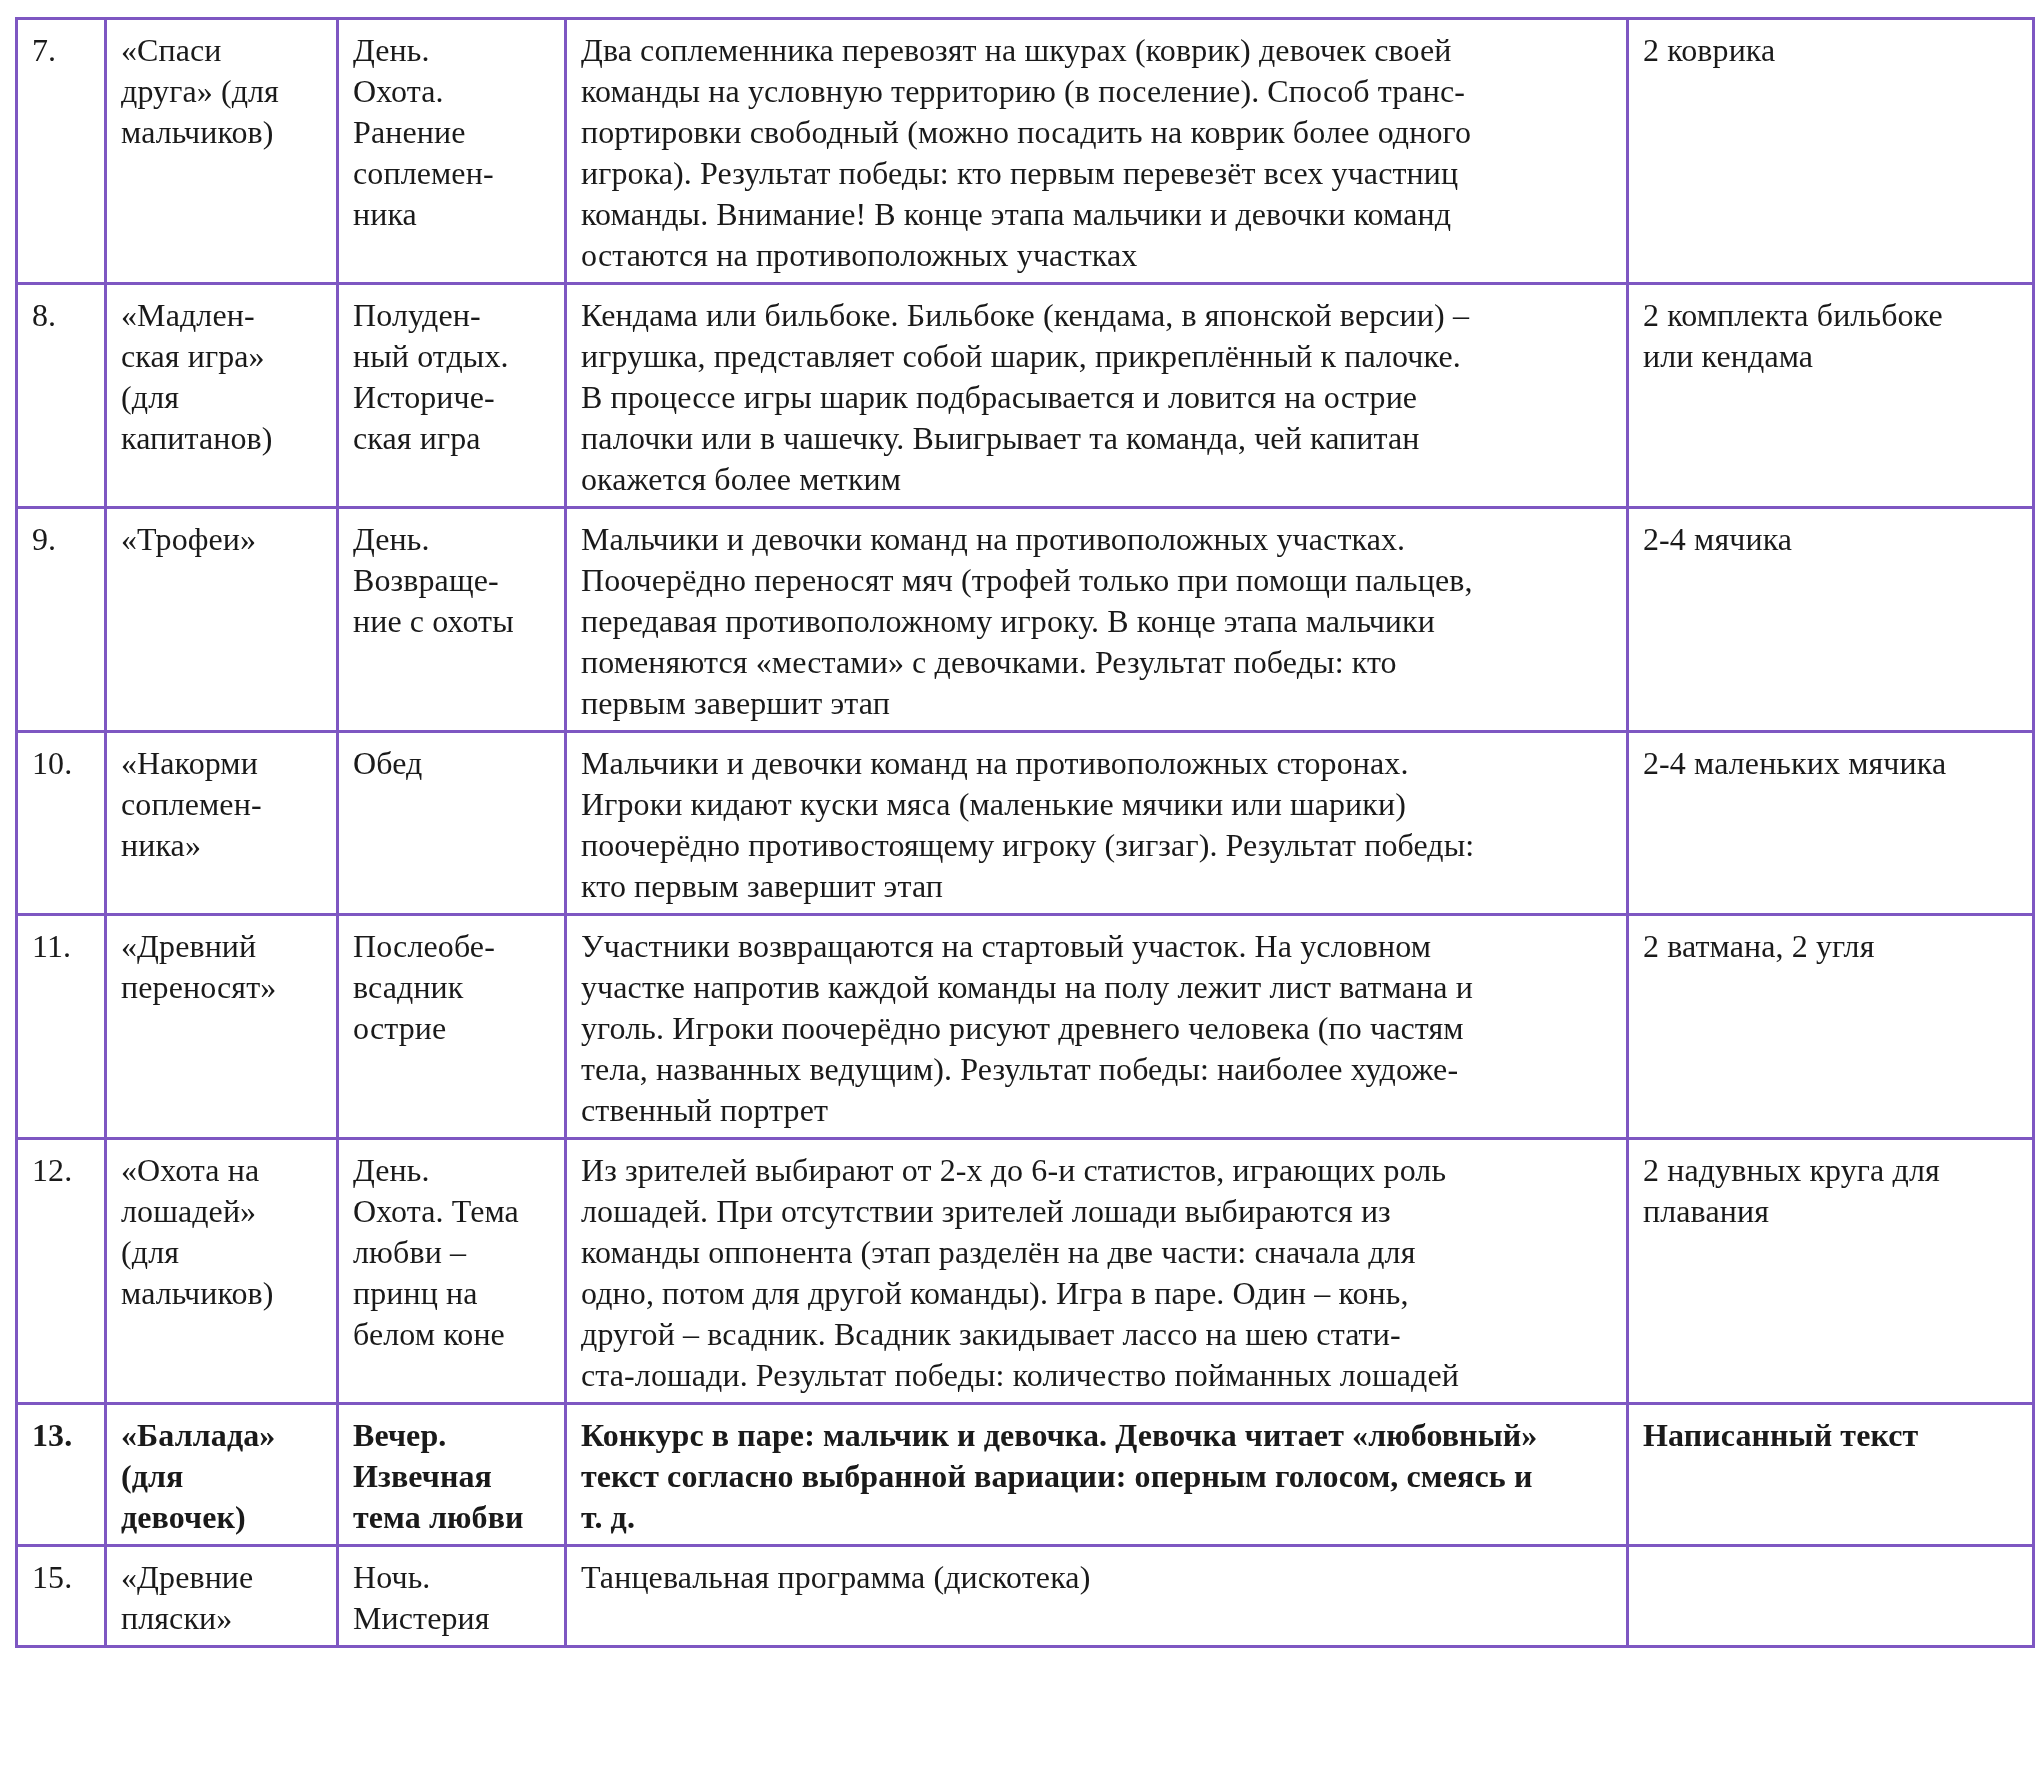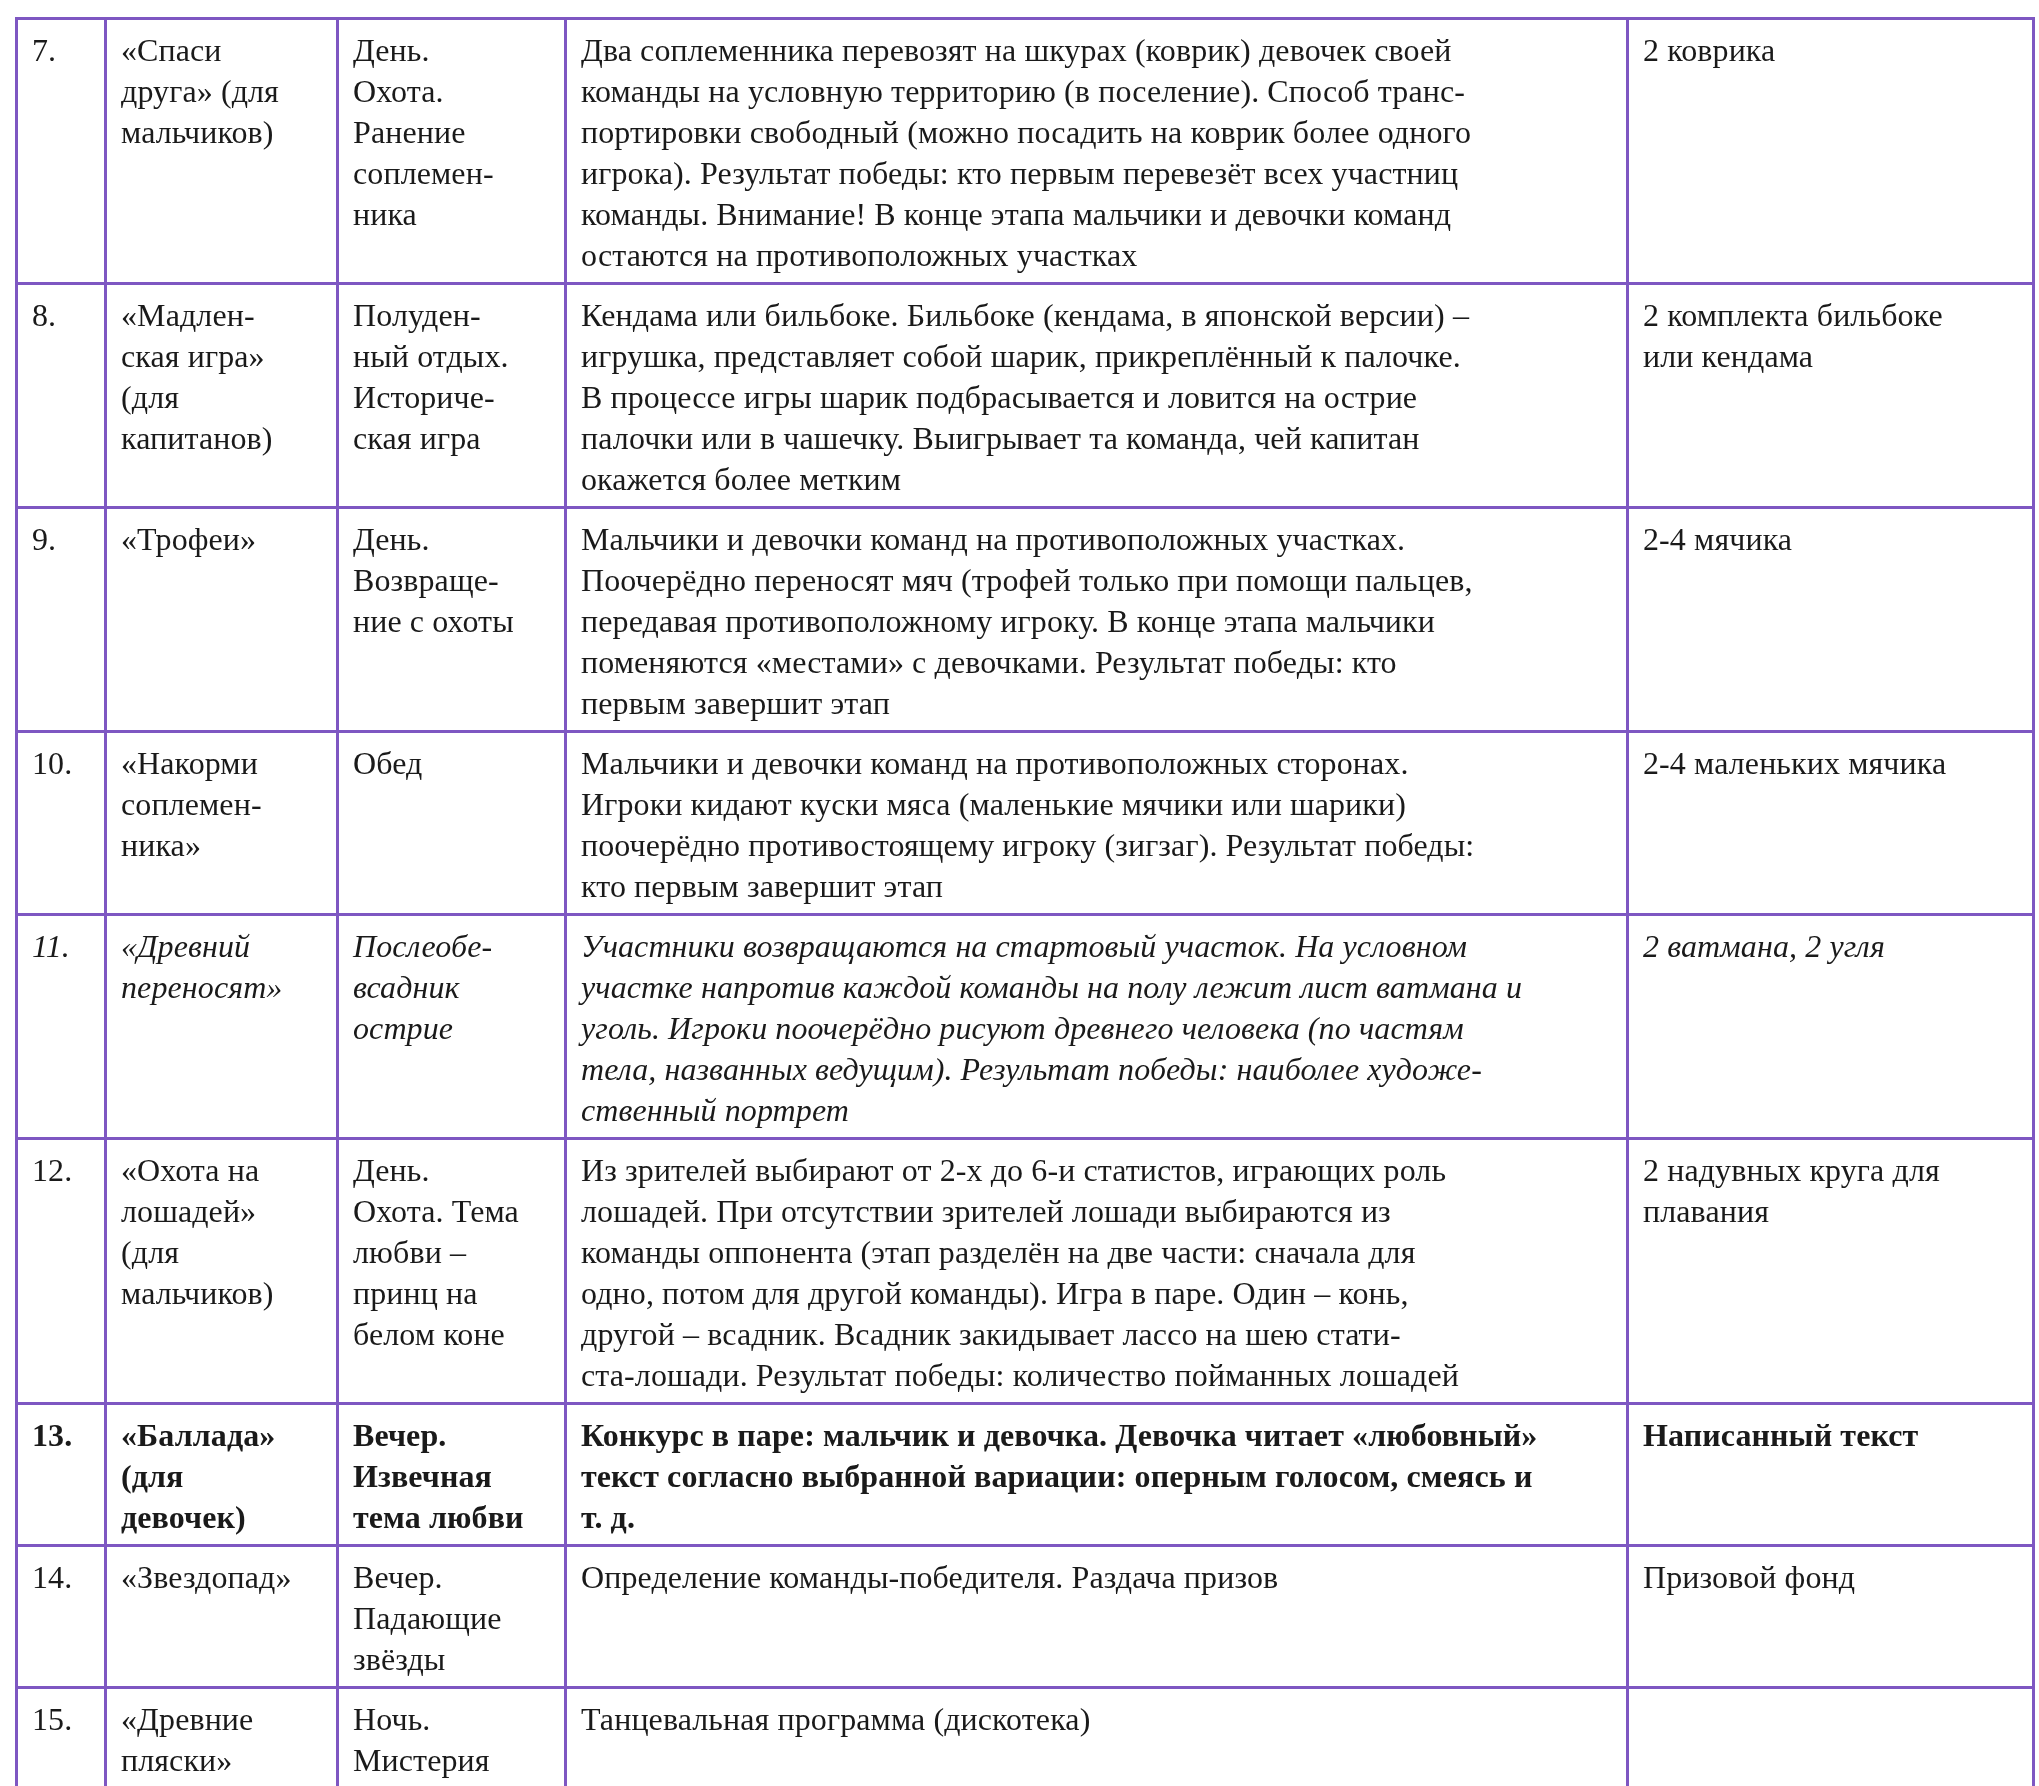--- a/index.html
+++ b/index.html
@@ -146,21 +146,21 @@
           <span class="line">Мальчики и девочки команд на противоположных сторонах.</span>
           <span class="line">Игроки кидают куски мяса (маленькие мячики или шарики)</span>
           <span class="line">поочерёдно противостоящему игроку (зигзаг). Результат победы:</span>
           <span class="line">кто первым завершит этап</span>
         </td>
     <td class="c-equip">
           <span class="line">2-4 маленьких мячика</span>
         </td>
   </tr>
 
-  <tr style="height: 221px; font-style: italic;">
+  <tr style="height: 221px;">
     <td class="c-num">
           <span class="line">11.</span>
         </td>
     <td class="c-stage">
           <span class="line">«Древний</span>
           <span class="line">переносят»</span>
         </td>
     <td class="c-time">
           <span class="line">Послеобе-</span>
           <span class="line">всадник</span>
@@ -226,39 +226,20 @@
     <td class="c-desc">
           <span class="line">Конкурс в паре: мальчик и девочка. Девочка читает «любовный»</span>
           <span class="line">текст согласно выбранной вариации: оперным голосом, смеясь и</span>
           <span class="line">т. д.</span>
         </td>
     <td class="c-equip">
           <span class="line">Написанный текст</span>
         </td>
   </tr>
 
-  <tr style="height: 141px;">
-    <td class="c-num">
-          <span class="line">14.</span>
-        </td>
-    <td class="c-stage">
-          <span class="line">«Звездопад»</span>
-        </td>
-    <td class="c-time">
-          <span class="line">Вечер.</span>
-          <span class="line">Падающие</span>
-          <span class="line">звёзды</span>
-        </td>
-    <td class="c-desc">
-          <span class="line">Определение команды-победителя. Раздача призов</span>
-        </td>
-    <td class="c-equip">
-          <span class="line">Призовой фонд</span>
-        </td>
-  </tr>
 
   <tr style="height: 98px;">
     <td class="c-num">
           <span class="line">15.</span>
         </td>
     <td class="c-stage">
           <span class="line">«Древние</span>
           <span class="line">пляски»</span>
         </td>
     <td class="c-time">

